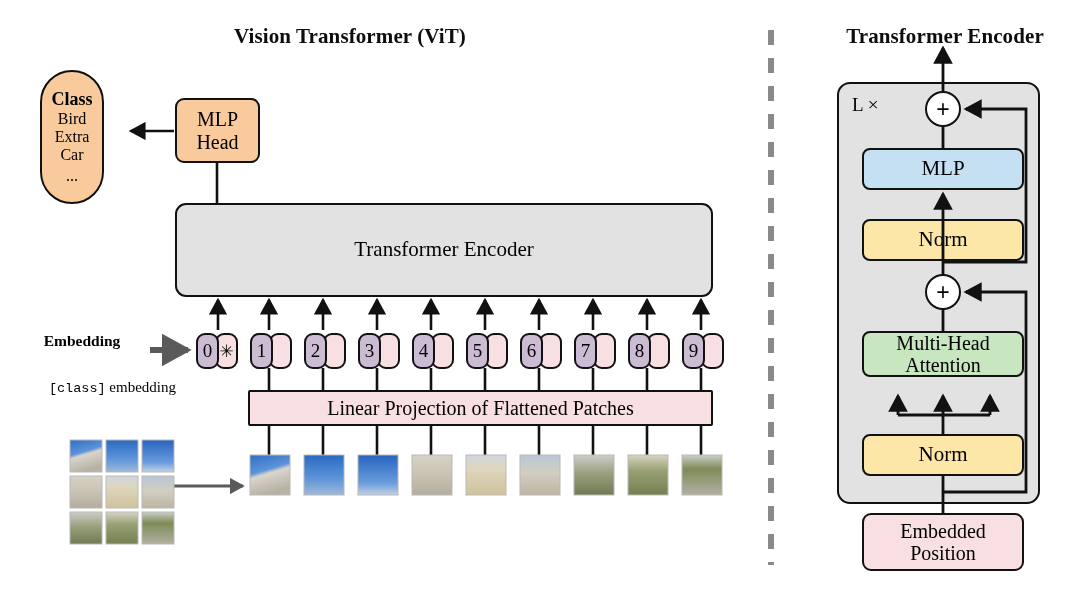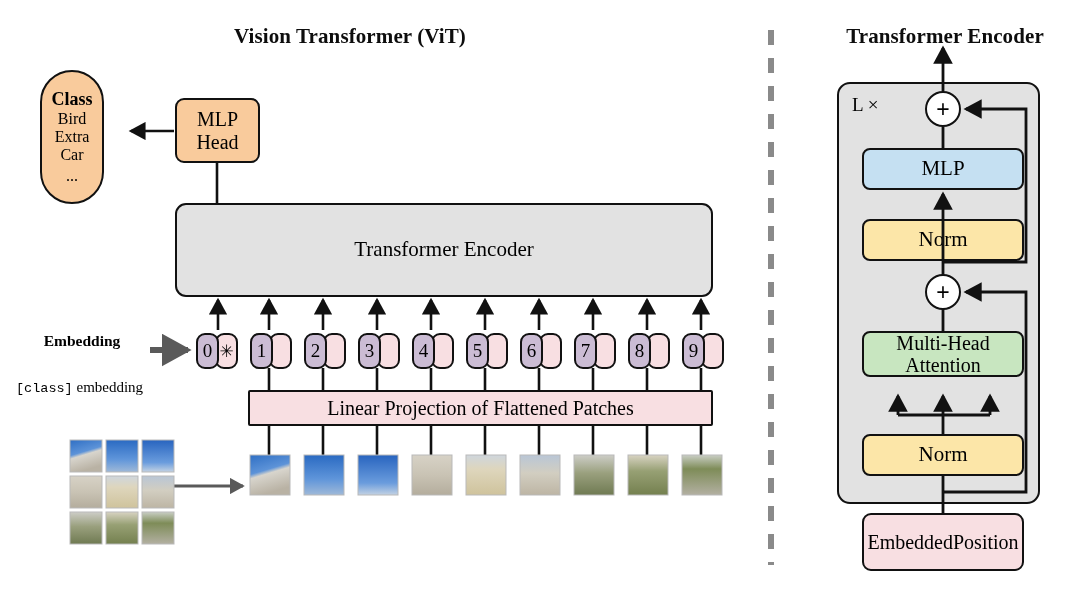--- a/index.html
+++ b/index.html
@@ -56,21 +56,21 @@
 
 <div class="box" style="left:248px;top:390px;width:465px;height:36px;border-radius:2px;
             background:#f8dfe2;">
   <div class="lbl" style="font-size:20px;">Linear Projection of Flattened Patches</div>
 </div>
 
 <div class="abs ppe" style="left:6px;top:332px;width:152px;">
   <div>Embedding</div>
 </div>
 <div class="abs note" style="left:16px;top:378px;width:160px;">
-  <div style="white-space:nowrap;">
+  <div style="white-space:nowrap;text-align:right;">
     <span class="mono">[class]</span><span> embedding</span>
   </div>
 </div>
 
 <div class="abs title" style="left:820px;top:24px;width:250px;">Transformer Encoder</div>
 
 <div class="box" style="left:837px;top:82px;width:203px;height:422px;border-radius:13px;
             background:#e2e2e2;"></div>
 <div class="abs lbl" style="left:852px;top:94px;font-size:19px;">L ×</div>
 
@@ -89,21 +89,21 @@
   <div class="lbl" style="font-size:20px;">Multi-Head</div>
   <div class="lbl" style="font-size:20px;">Attention</div>
 </div>
 
 <div class="box" style="left:862px;top:434px;width:162px;height:42px;border-radius:8px;
             background:#fce6a8;">
   <div class="lbl" style="font-size:21px;">Norm</div>
 </div>
 
 <div class="box" style="left:862px;top:513px;width:162px;height:58px;border-radius:9px;
-            background:#f8dfe2;flex-direction:row;">
+            background:#f8dfe2;flex-direction:column;">
   <div class="lbl" style="font-size:20px;">Embedded</div>
   <div class="lbl" style="font-size:20px;">Position</div>
 </div>
 
 <div class="plus" style="left:925px;top:91px;width:36px;height:36px;">
   <span>+</span>
 </div>
 <div class="plus" style="left:925px;top:274px;width:36px;height:36px;">
   <span>+</span>
 </div>

